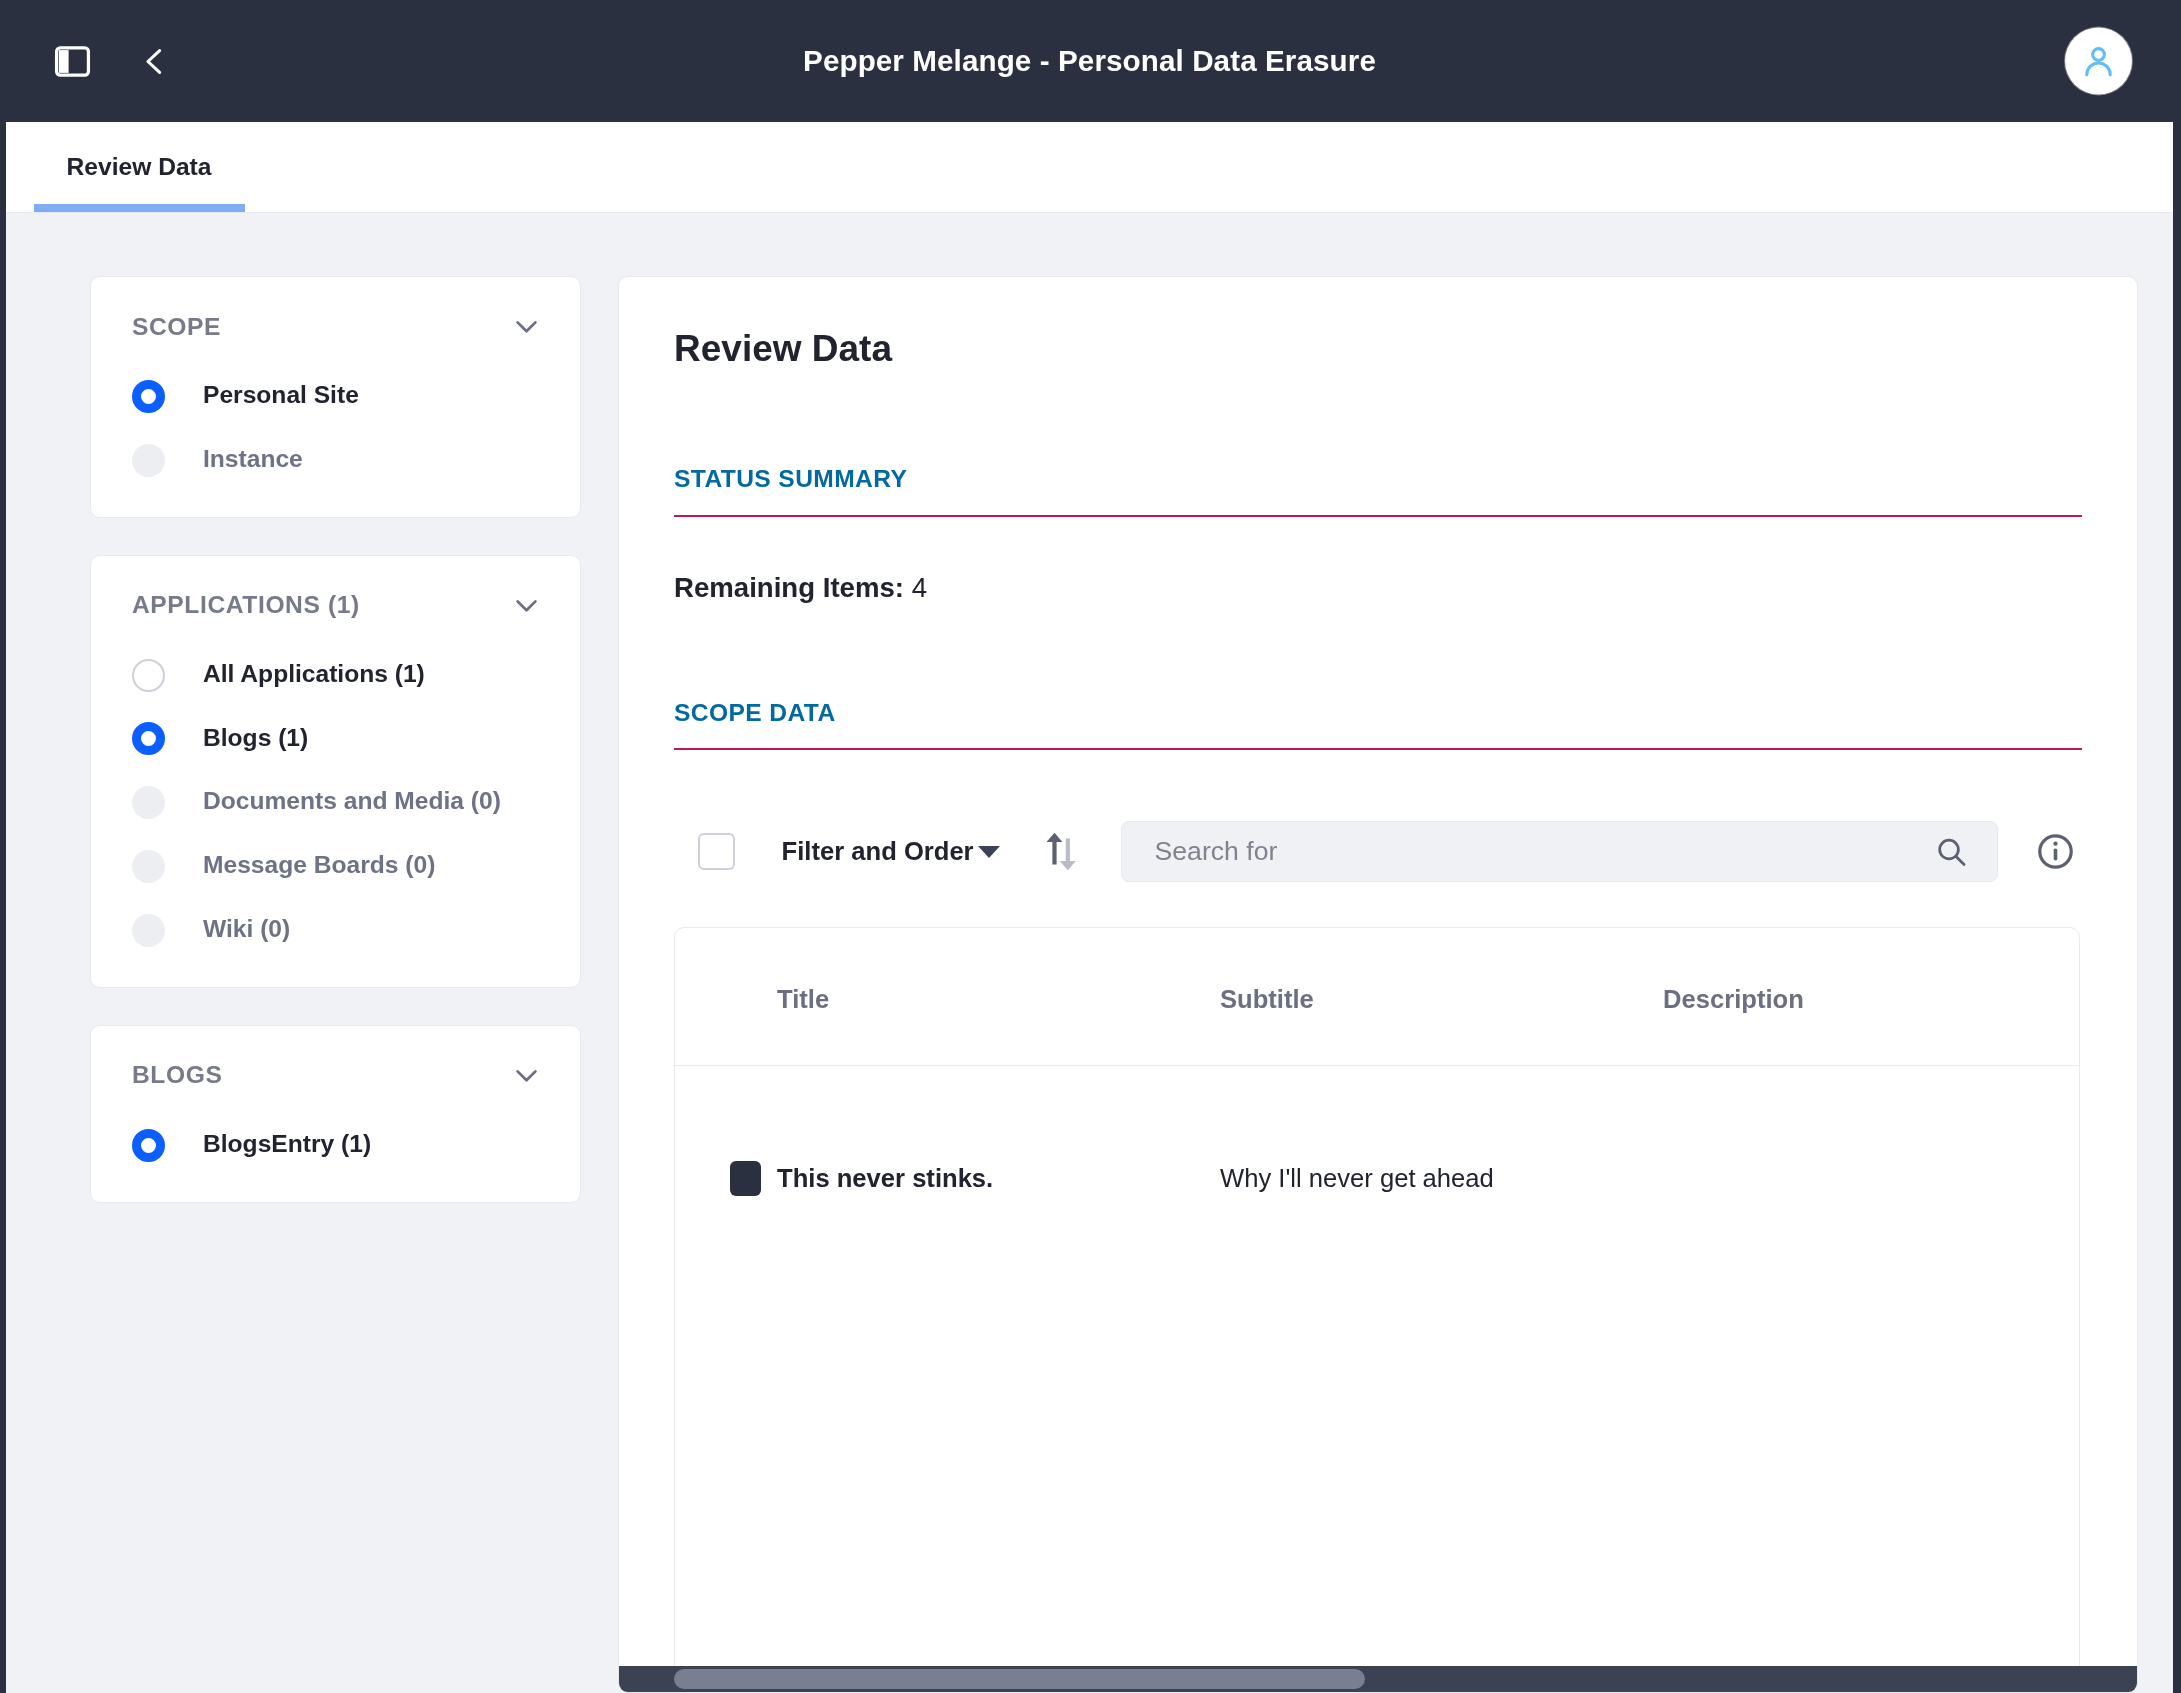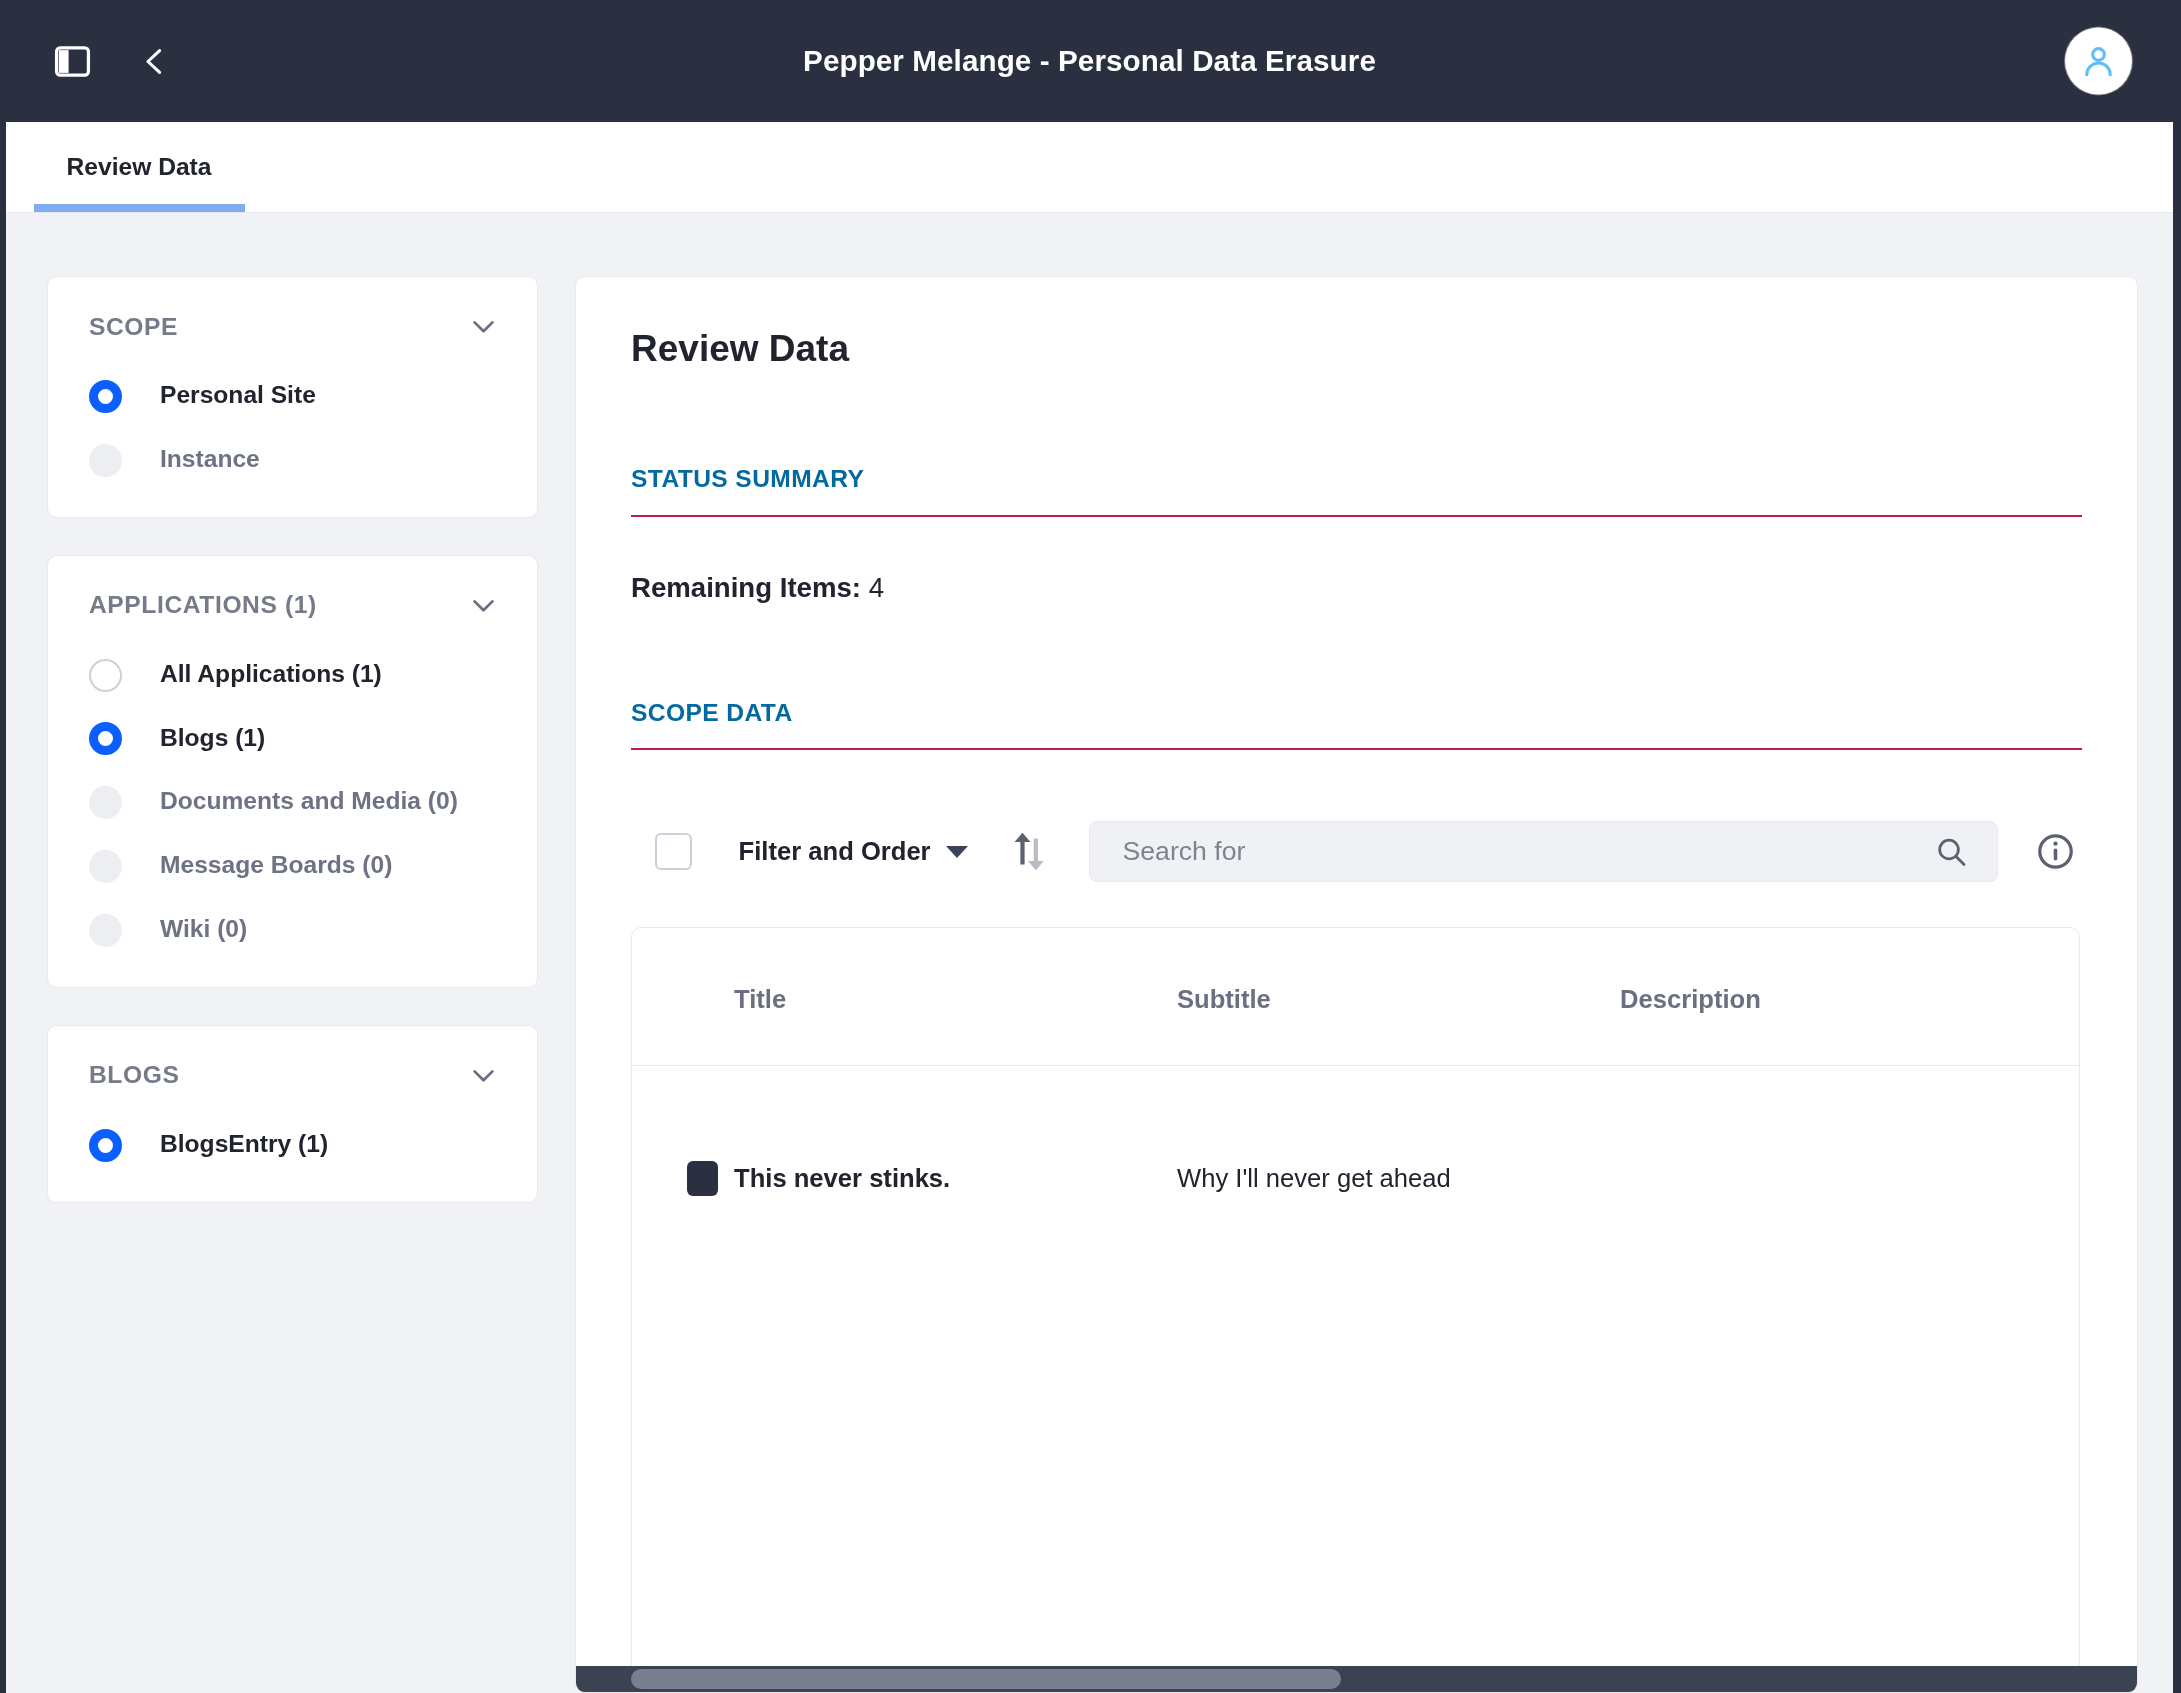--- a/index.html
+++ b/index.html
@@ -105,20 +105,21 @@
     background: #80acf4;
   }
 
   
   .body-area {
     display: flex;
     align-items: flex-start;
     padding: 63px 35px 0 41px;
     gap: 37px;
     height: calc(100% - 213px);
+    margin-left: 43px;
   }
 
   
   .sidebar { width: 491px; flex: 0 0 491px; display: flex; flex-direction: column; gap: 37px; }
 
   .panel {
     background: #ffffff;
     border: 1px solid #e7e9ee;
     border-radius: 9.9px;
     padding: 33px 37px 39px 41px;
@@ -224,21 +225,21 @@
     border: 2px solid #cdd0d9;
     border-radius: 5.9px;
     background: #ffffff;
     margin-left: 23.6px;
     cursor: pointer;
     flex: 0 0 auto;
   }
   .filter-order {
     display: flex;
     align-items: center;
-    gap: 15px;
+    gap: 4px;
     margin-left: 47px;
     font-size: 25.6px;
     font-weight: bold;
     color: #21232e;
     cursor: pointer;
     background: none;
     border: none;
     font-family: inherit;
     white-space: nowrap;
   }

